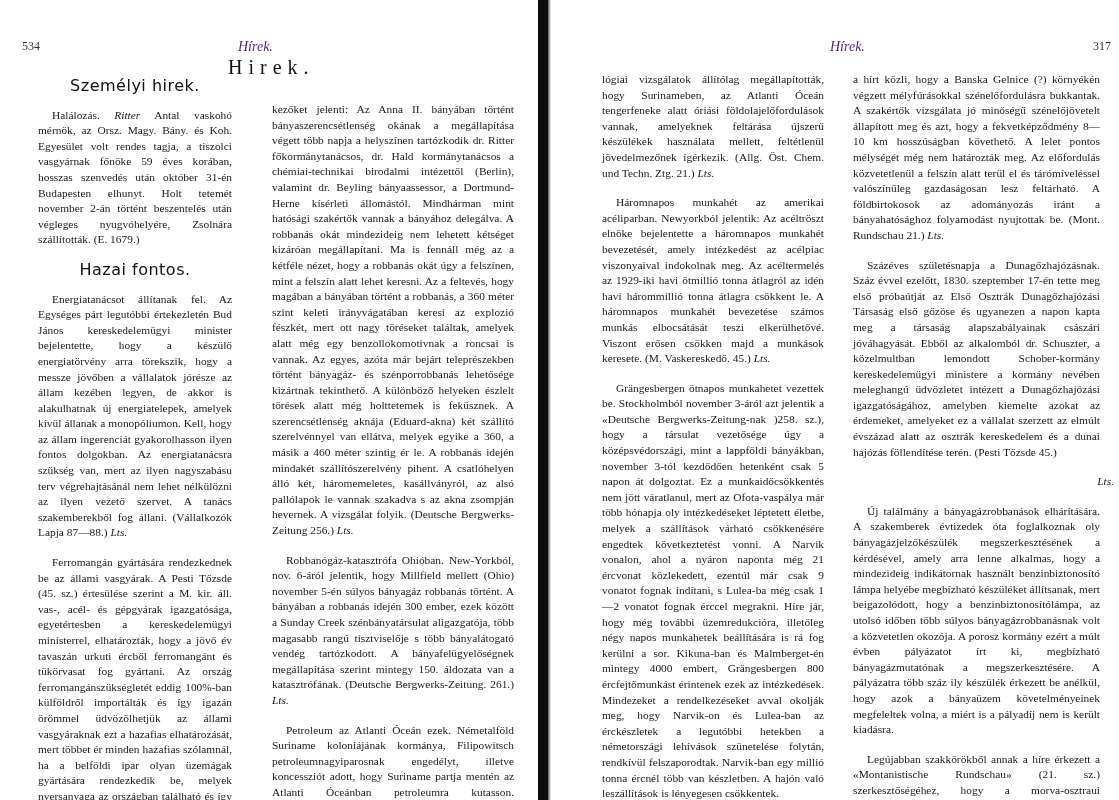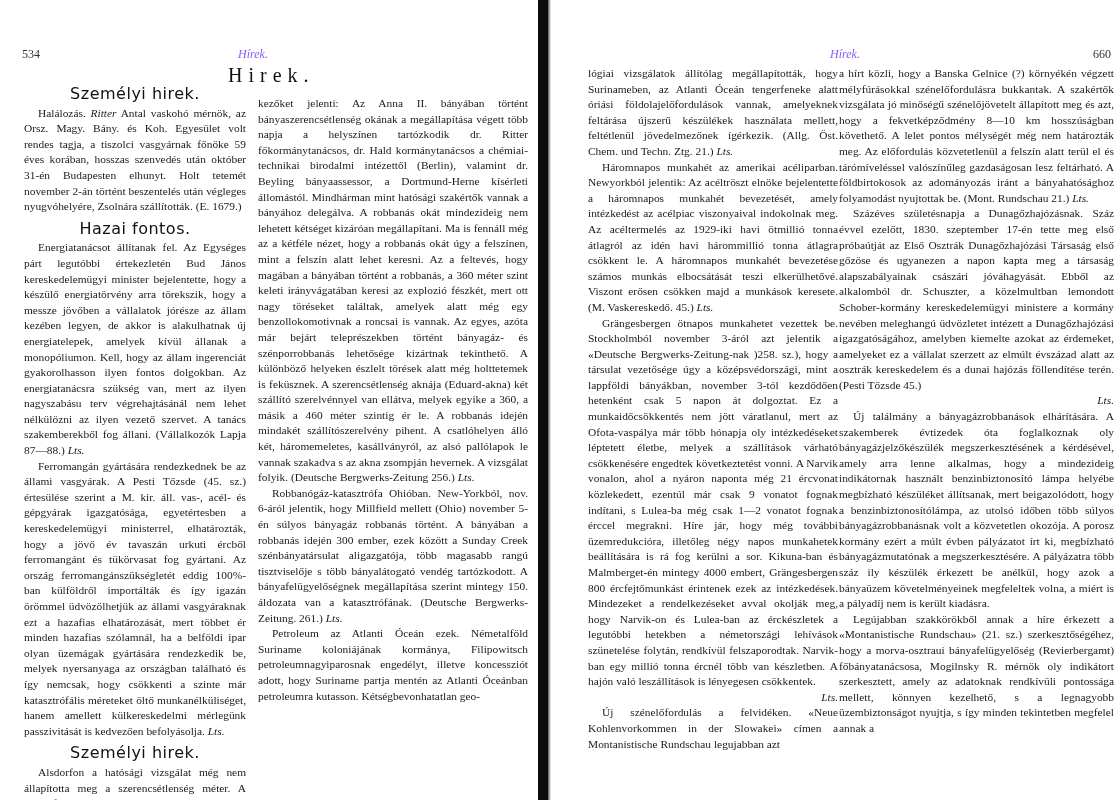--- a/index.html
+++ b/index.html
@@ -2,50 +2,50 @@
 <html><head>
 <meta charset="utf-8">
 <style>
   html, body { margin: 0; padding: 0; }
   body {
     width: 1119px; height: 800px; overflow: hidden;
     background: #ffffff; position: relative;
     font-family: "DejaVu Serif", "Liberation Serif", serif;
     color: #1a1a1a;
   }
-  .page { position: absolute; top: 16px; height: 672px; }
+  .page { position: absolute; top: 8px; height: 672px; }
   .page-left { left: 0; width: 538px; }
   .page-right { left: 550px; width: 569px; }
   .spine {
     position: absolute; left: 538px; top: 0; width: 10px; height: 800px;
     background: #0d0d0d;
   }
   .spine-shadow {
     position: absolute; left: 548px; top: 0; width: 3px; height: 800px;
     background: linear-gradient(to right, #555, #fff);
   }
   .page-num {
     position: absolute; top: 31px; font-size: 12px; color: #333;
     font-family: "Liberation Serif", serif;
   }
   .running-head {
-    position: absolute; top: 31px; font-size: 12px; font-style: italic;
-    color: #8b5cf6; font-family: "Liberation Serif", serif;
+    position: absolute; top: 31px; font-size: 14px; font-style: italic;
+    color: #4c1d95; font-family: "Liberation Serif", serif;
   }
   .main-title {
     position: absolute; top: 48px; left: 228px;
     font-size: 20px; letter-spacing: 6px; color: #111;
     font-family: "Liberation Serif", serif;
   }
   .col {
     position: absolute; font-size: 11.4px; line-height: 15.6px;
     text-align: justify; hyphens: manual;
     font-family: "Liberation Serif", serif;
   }
-  .col p { margin: 0; text-indent: 14px; }
+  .col p { margin: 14px; text-indent: 14px; }
   .col p.noindent { text-indent: 0; }
   .section-head {
     text-align: center; font-family: "DejaVu Sans", "Liberation Sans", sans-serif;
     font-size: 16px; letter-spacing: 0.5px; margin: 6px 0 4px 0; text-indent: 0;
     color: #111;
   }
   .lead { font-weight: normal; }
   .src { font-style: italic; }
   .sig { text-align: right; font-style: italic; }
   .col-l1 { left: 24px; top: 64px; width: 222px; }
@@ -74,21 +74,21 @@
       <p><span class="lead">Robbanógáz-katasztrófa Ohióban. </span><span> New-Yorkból, nov. 6-áról jelentik, hogy Millfield mellett (Ohio) november 5-én súlyos bányagáz robbanás történt. A bányában a robbanás idején 300 ember, ezek között a Sunday Creek szénbányatársulat aligazgatója, több magasabb rangú tisztviselője s több bányalátogató vendég tartózkodott. A bányafelügyelőségnek megállapítása szerint mintegy 150. áldozata van a katasztrófának. (Deutsche Bergwerks-Zeitung. 261.)</span><span class="src"> Lts.</span></p>
       <p><span class="lead">Petroleum az Atlanti Óceán ezek. </span><span> Németalföld Suriname koloniájának kormánya, Filipowitsch petroleumnagyiparosnak engedélyt, illetve koncessziót adott, hogy Suriname partja mentén az Atlanti Óceánban petroleumra kutasson. Kétségbevonhatatlan geo-</span></p>
     </div>
 </div>
 
 <div class="spine"></div>
 <div class="spine-shadow"></div>
 
 <div class="page page-right">
   <div class="running-head" style="left:280px;">Hírek.</div>
-  <div class="page-num" style="left:543px;">660</div>
+  <div class="page-num" style="left:543px;">317</div>
   <div class="col col-r1">
       <p class="noindent"><span>lógiai vizsgálatok állítólag megállapították, hogy Surinameben, az Atlanti Óceán tengerfeneke alatt óriási földolajelőfordulások vannak, amelyeknek feltárása újszerű készülékek használata mellett, feltétlenül jövedelmezőnek ígérkezik. (Allg. Öst. Chem. und Techn. Ztg. 21.)</span><span class="src"> Lts.</span></p>
       <p><span class="lead">Háromnapos munkahét az amerikai acéliparban. </span><span> Newyorkból jelentik: Az acéltröszt elnöke bejelentette a háromnapos munkahét bevezetését, amely intézkedést az acélpiac viszonyaival indokolnak meg. Az acéltermelés az 1929-iki havi ötmillió tonna átlagról az idén havi hárommillió tonna átlagra csökkent le. A háromnapos munkahét bevezetése számos munkás elbocsátását teszi elkerülhetővé. Viszont erősen csökken majd a munkások keresete. (M. Vaskereskedő. 45.)</span><span class="src"> Lts.</span></p>
       <p><span class="lead">Grängesbergen ötnapos munkahetet vezettek be. </span><span> Stockholmból november 3-áról azt jelentik a «Deutsche Bergwerks-Zeitung-nak )258. sz.), hogy a társulat vezetősége úgy a középsvédországi, mint a lappföldi bányákban, november 3-tól kezdődően hetenként csak 5 napon át dolgoztat. Ez a munkaidőcsökkentés nem jött váratlanul, mert az Ofota-vaspálya már több hónapja oly intézkedéseket léptetett életbe, melyek a szállítások várható csökkenésére engedtek következtetést vonni. A Narvik vonalon, ahol a nyáron naponta még 21 ércvonat közlekedett, ezentúl már csak 9 vonatot fognak indítani, s Lulea-ba még csak 1—2 vonatot fognak érccel megrakni. Híre jár, hogy még további üzemredukcióra, illetőleg négy napos munkahetek beállítására is rá fog kerülni a sor. Kikuna-ban és Malmberget-én mintegy 4000 embert, Grängesbergen 800 ércfejtőmunkást érintenek ezek az intézkedések. Mindezeket a rendelkezéseket avval okolják meg, hogy Narvik-on és Lulea-ban az érckészletek a legutóbbi hetekben a németországi lehívások szünetelése folytán, rendkívül felszaporodtak. Narvik-ban egy millió tonna ércnél több van készletben. A hajón való leszállítások is lényegesen csökkentek.</span></p>
       <div class="sig">Lts.</div>
       <p><span class="lead">Új szénelőfordulás a felvidéken. </span><span> «Neue Kohlenvorkommen in der Slowakei» címen a Montanistische Rundschau legujabban azt</span></p>
     </div>
   <div class="col col-r2">
       <p class="noindent"><span>a hírt közli, hogy a Banska Gelnice (?) környékén végzett mélyfúrásokkal szénelőfordulásra bukkantak. A szakértők vizsgálata jó minőségű szénelőjövetelt állapított meg és azt, hogy a fekvetképződmény 8—10 km hosszúságban követhető. A lelet pontos mélységét még nem határozták meg. Az előfordulás közvetetlenül a felszín alatt terül el és tárómíveléssel valószínűleg gazdaságosan lesz feltárható. A földbirtokosok az adományozás iránt a bányahatósághoz folyamodást nyujtottak be. (Mont. Rundschau 21.)</span><span class="src"> Lts.</span></p>
       <p><span class="lead">Százéves születésnapja a Dunagőzhajózásnak. </span><span> Száz évvel ezelőtt, 1830. szeptember 17-én tette meg első próbaútját az Első Osztrák Dunagőzhajózási Társaság első gőzöse és ugyanezen a napon kapta meg a társaság alapszabályainak császári jóváhagyását. Ebből az alkalomból dr. Schuszter, a közelmultban lemondott Schober-kormány kereskedelemügyi ministere a kormány nevében meleghangú üdvözletet intézett a Dunagőzhajózási igazgatóságához, amelyben kiemelte azokat az érdemeket, amelyeket ez a vállalat szerzett az elmúlt évszázad alatt az osztrák kereskedelem és a dunai hajózás föllendítése terén. (Pesti Tőzsde 45.)</span></p>

